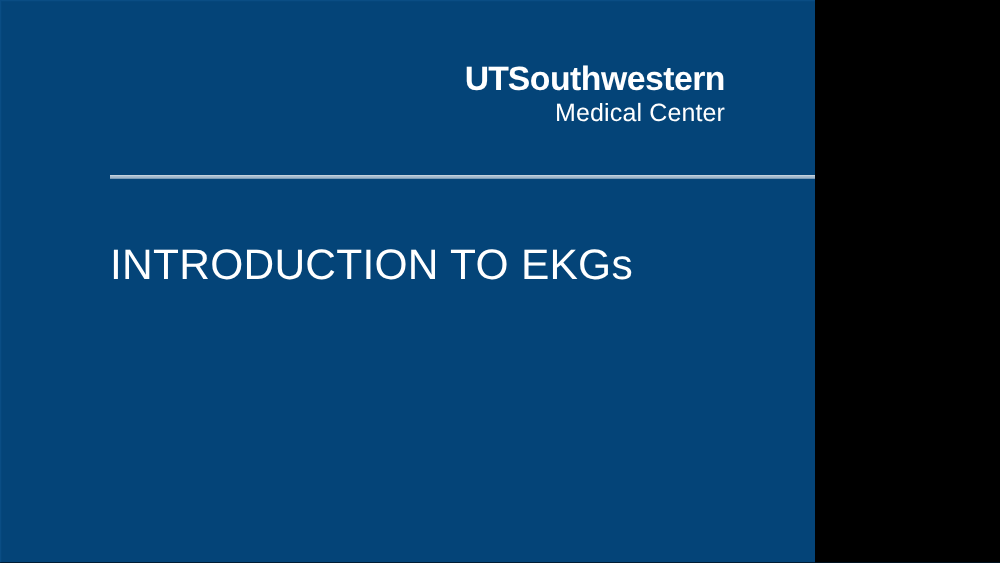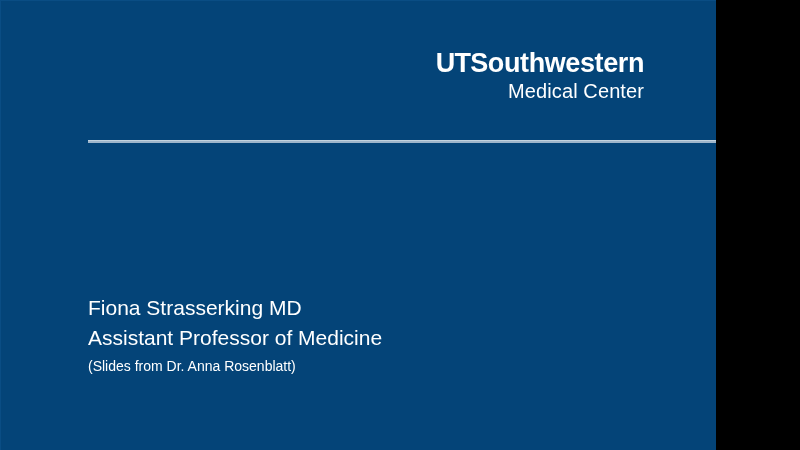--- a/index.html
+++ b/index.html
@@ -4,21 +4,21 @@
 <title>Introduction to EKGs — Title Slide</title>
 <style>
   html, body {
     margin: 0;
     padding: 0;
     background: #000000;
   }
 
   .slide {
     position: relative;
-    width: 716px;
+    width: 652px;
     height: 450px;
     overflow: hidden;
     background: #044478;
     font-family: "Liberation Sans", sans-serif;
     -webkit-font-smoothing: antialiased;
   }
 
   
   .slide-edge {
     position: absolute;
@@ -121,20 +121,16 @@
 
   <div class="slide-edge"></div>
 
   <div class="logo-block">
     <span class="logo-wordmark"><span class="ut">UT</span><span>Southwestern</span></span>
     <span class="logo-subtitle">Medical Center</span>
   </div>
 
   <div class="divider"></div>
 
+  <h1 class="slide-title">INTRODUCTION TO EKGs</h1>
 
-  <div class="presenter-block">
-    <span class="presenter-name">Fiona Strasserking MD</span>
-    <span class="presenter-role">Assistant Professor of Medicine</span>
-    <span class="presenter-credit">(Slides from Dr. Anna Rosenblatt)</span>
-  </div>
 
 </div>
 
 </body></html>

